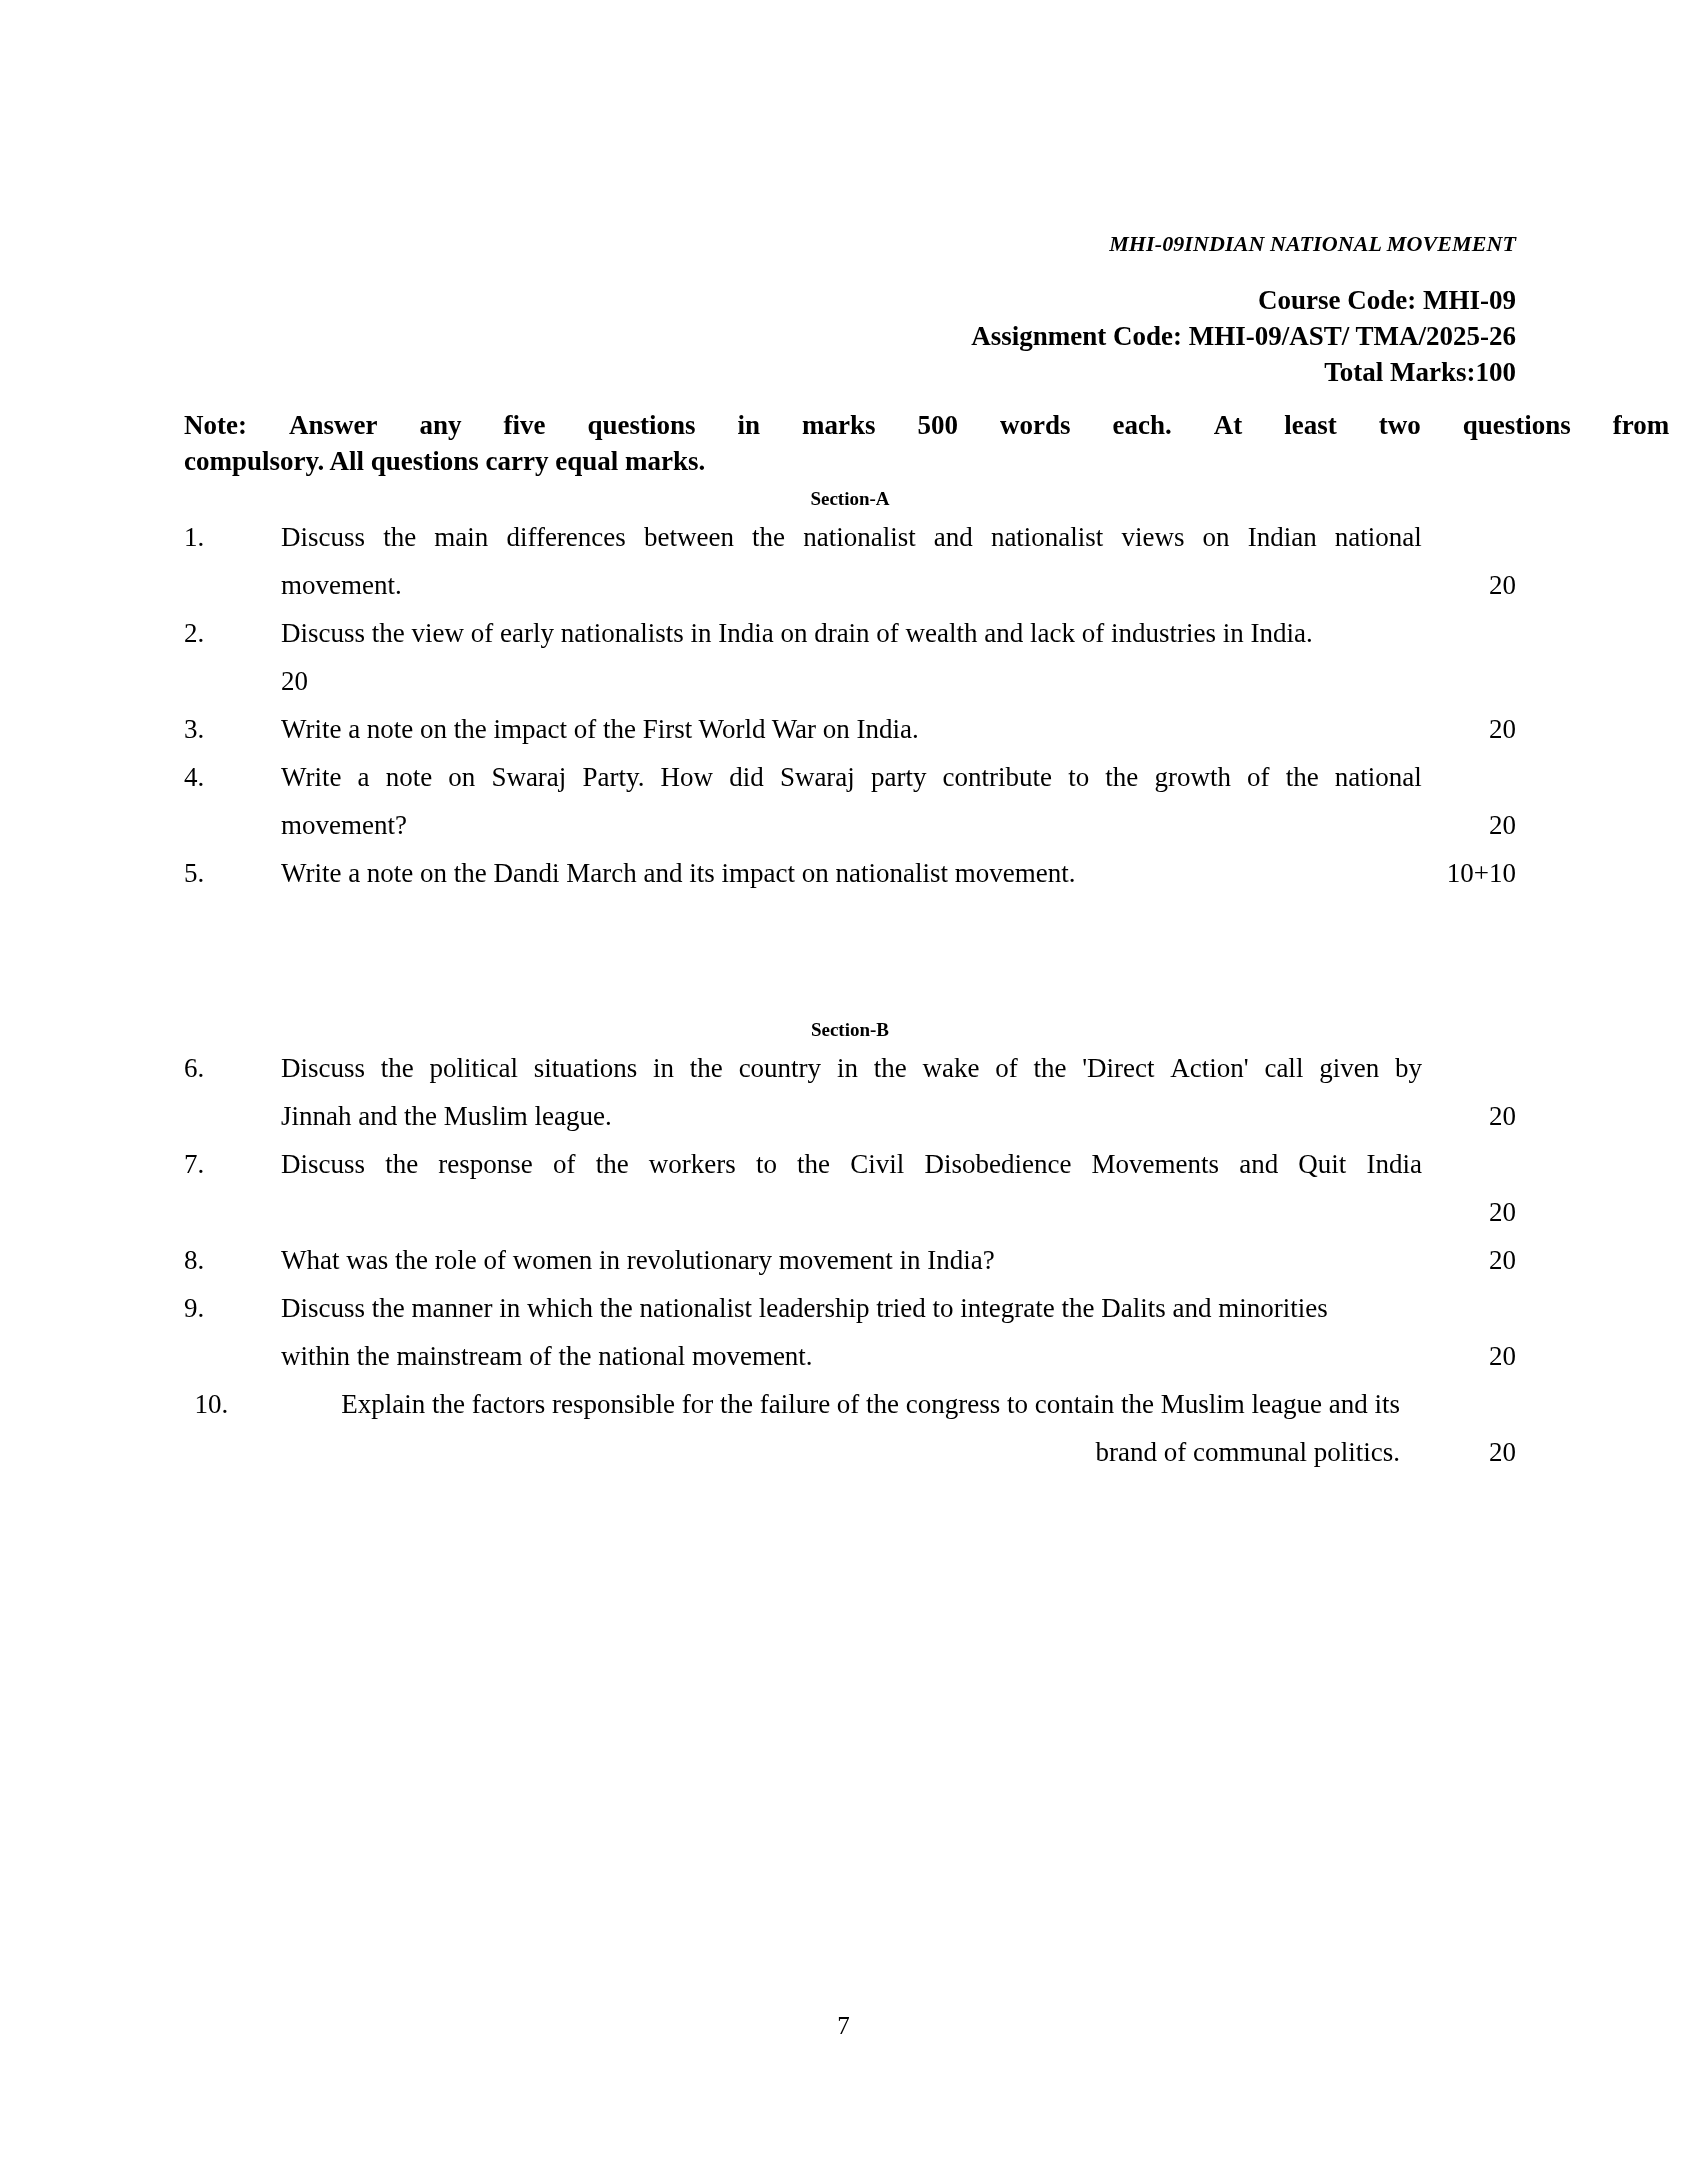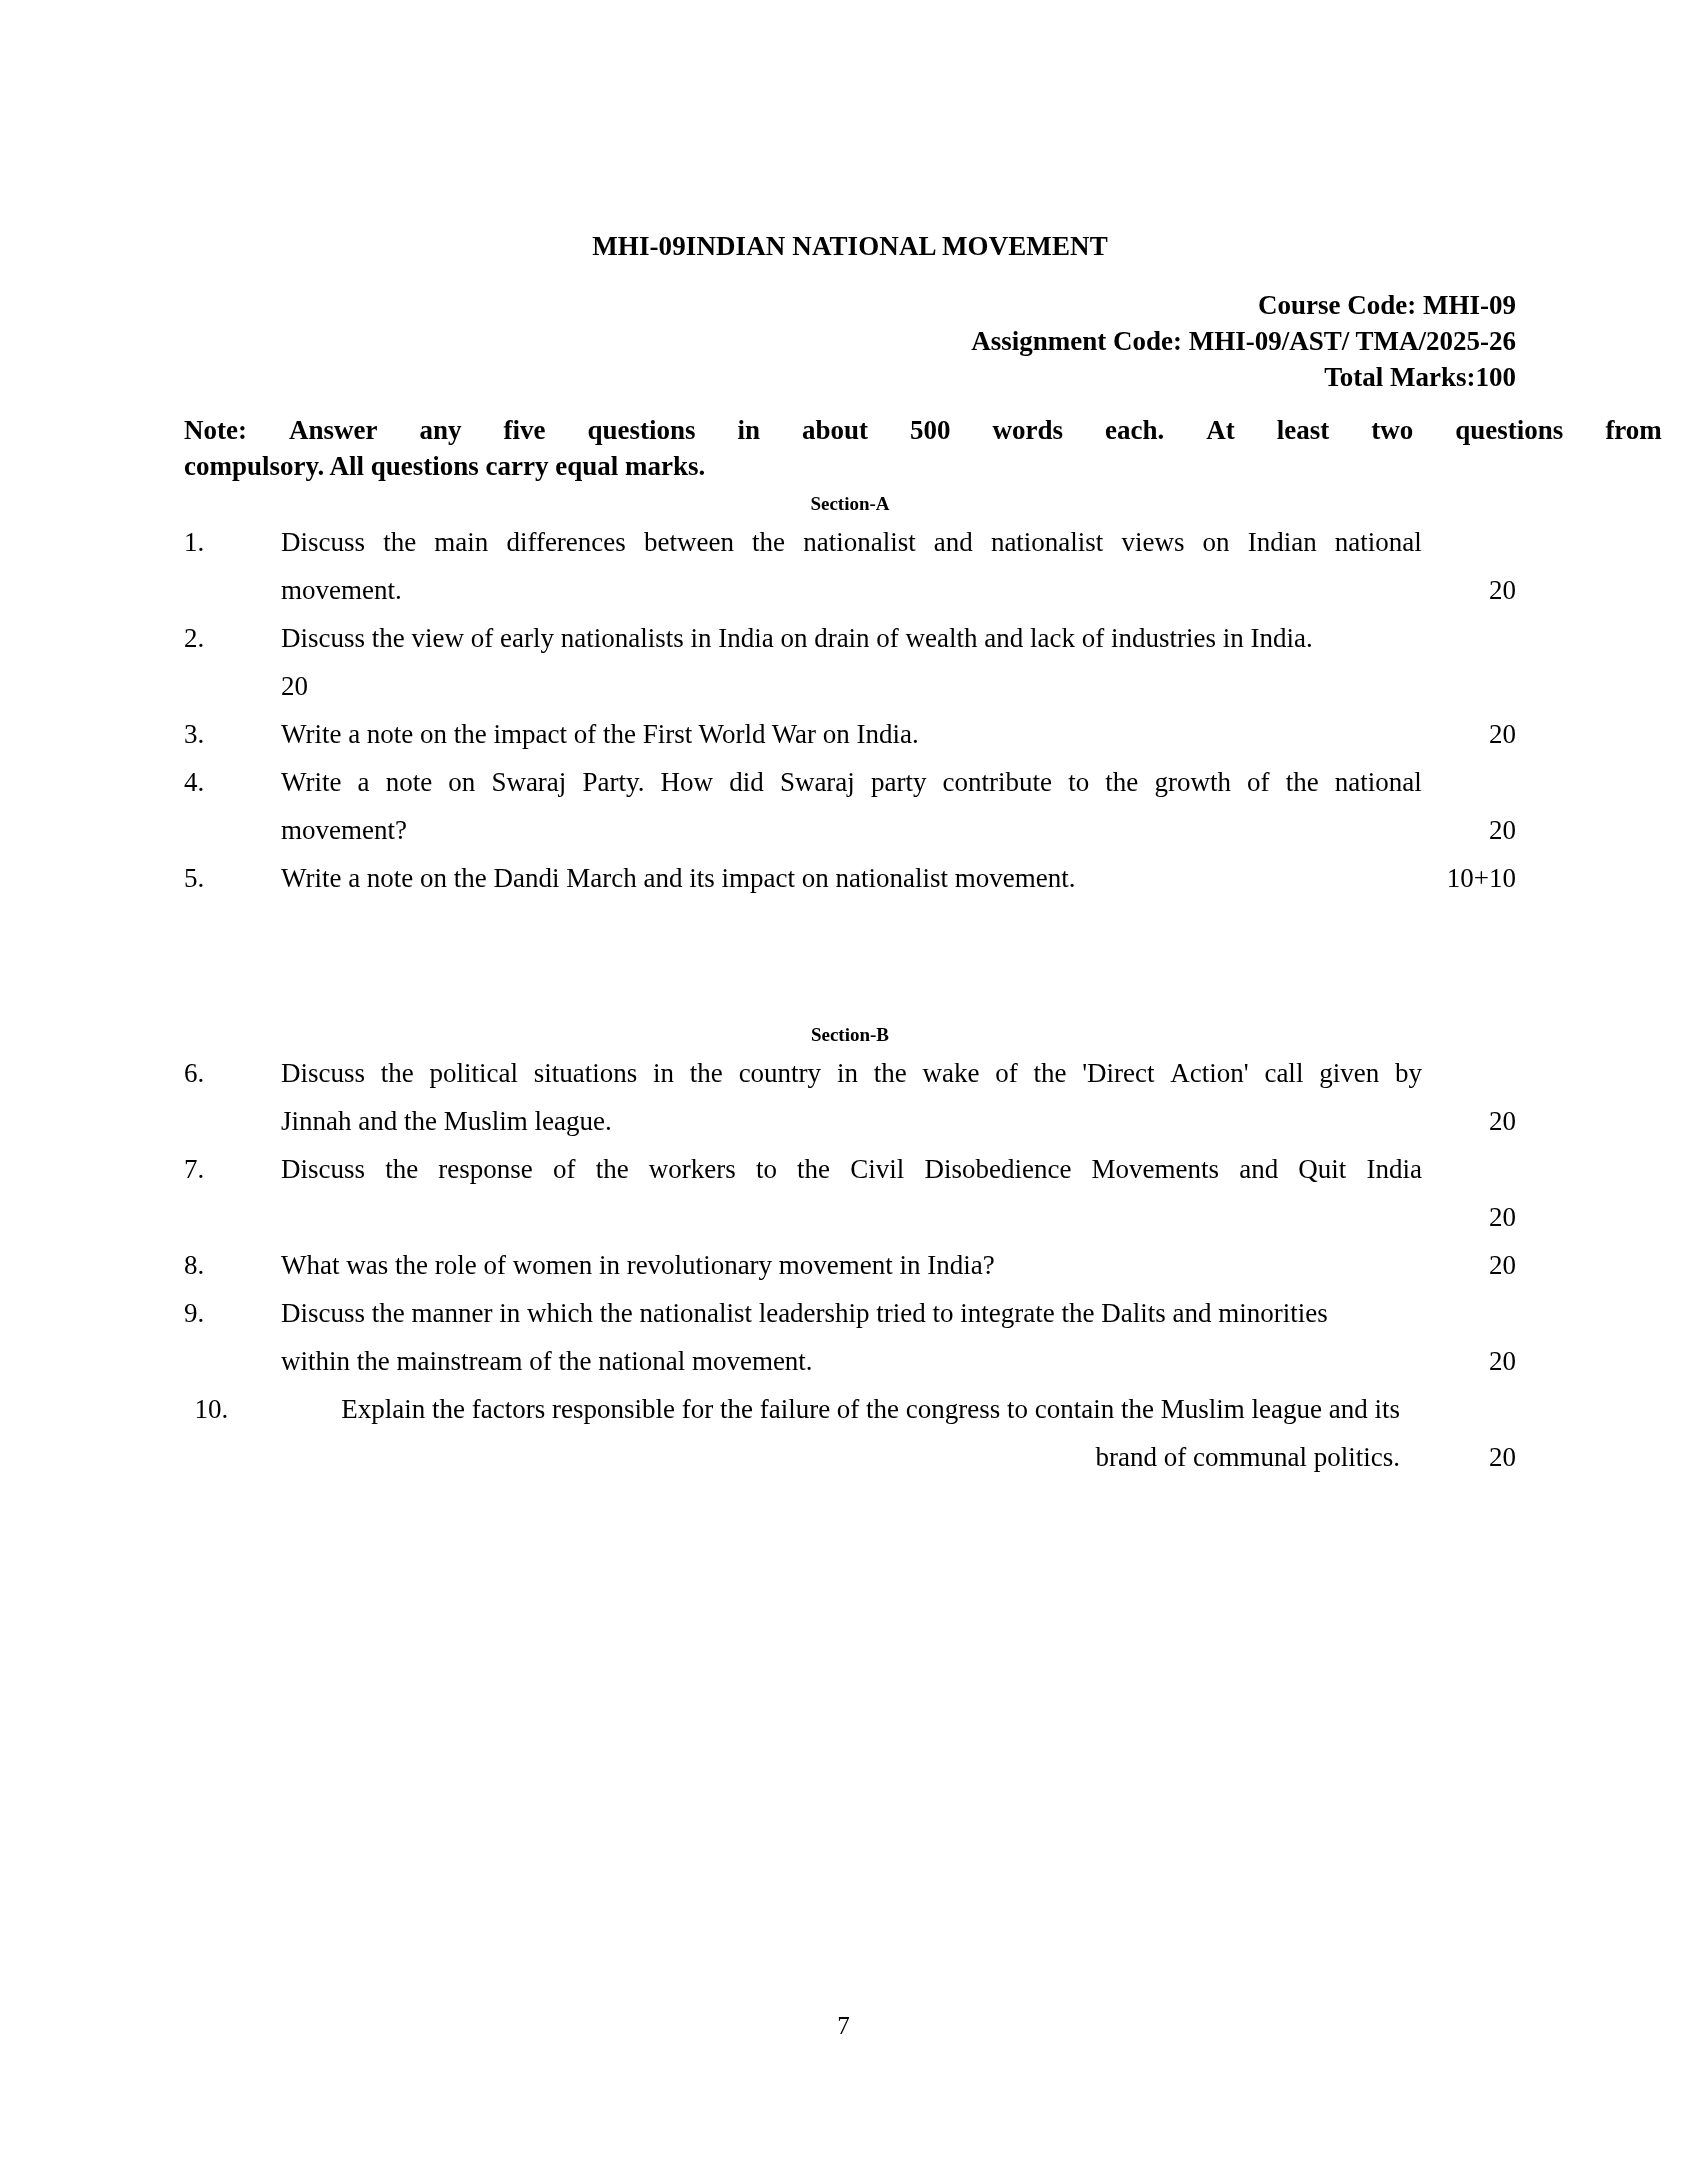--- a/index.html
+++ b/index.html
@@ -23,26 +23,27 @@
   
   .content {
     position: absolute;
     left: 184px;
     top: 0;
     width: 1332px;
   }
 
   
   .doc-title {
-    text-align: center;
+    text-align: right;
     font-weight: bold;
-    font-size: 27px;
+    font-size: 22px;
     line-height: 1.0;
     margin-top: 233px;
     letter-spacing: 0.1px;
+    font-style: italic;
   }
   .header-lines {
     margin-top: 28px;
     text-align: right;
     font-weight: bold;
     font-size: 27px;
     line-height: 1.33;
   }
   .header-lines .hline { display: block; white-space: nowrap; }
 
@@ -144,21 +145,21 @@
     </div>
 
     <div class="note">
       <span class="ln justified" id="note-line1">
           <span>Note:</span>
           <span>Answer</span>
           <span>any</span>
           <span>five</span>
           <span>questions</span>
           <span>in</span>
-          <span>about</span>
+          <span>marks</span>
           <span>500</span>
           <span>words</span>
           <span>each.</span>
           <span>At</span>
           <span>least</span>
           <span>two</span>
           <span>questions</span>
           <span>from</span>
           <span>each</span>
           <span>section</span>

